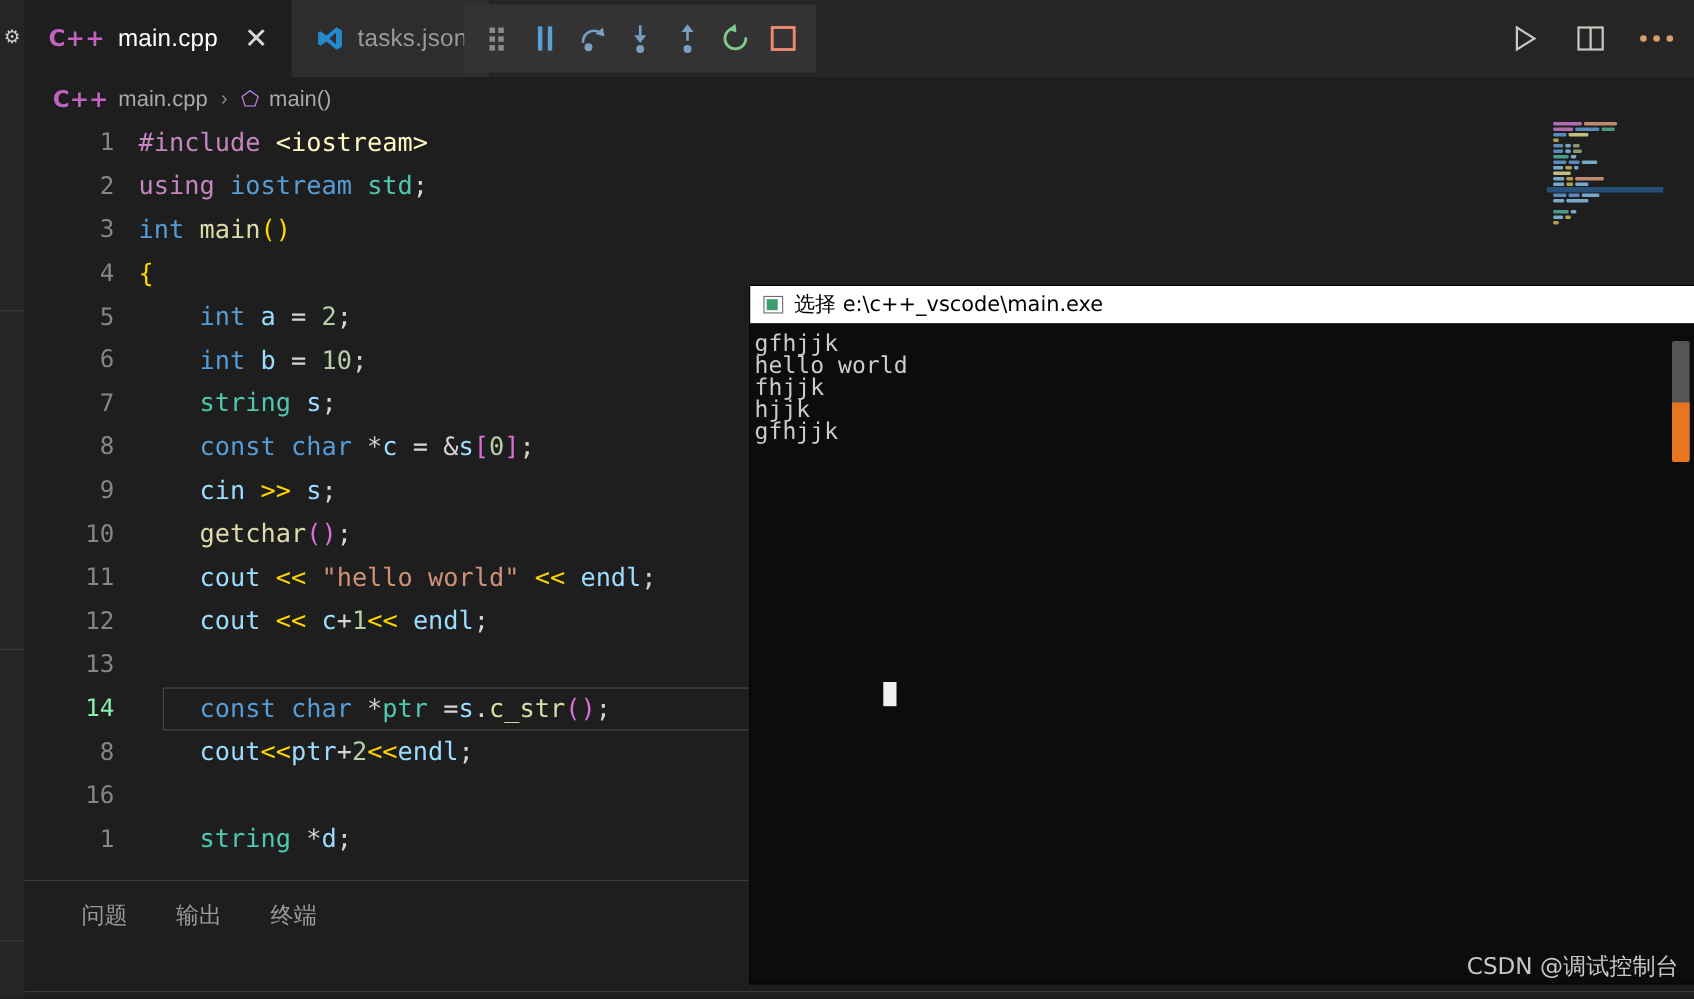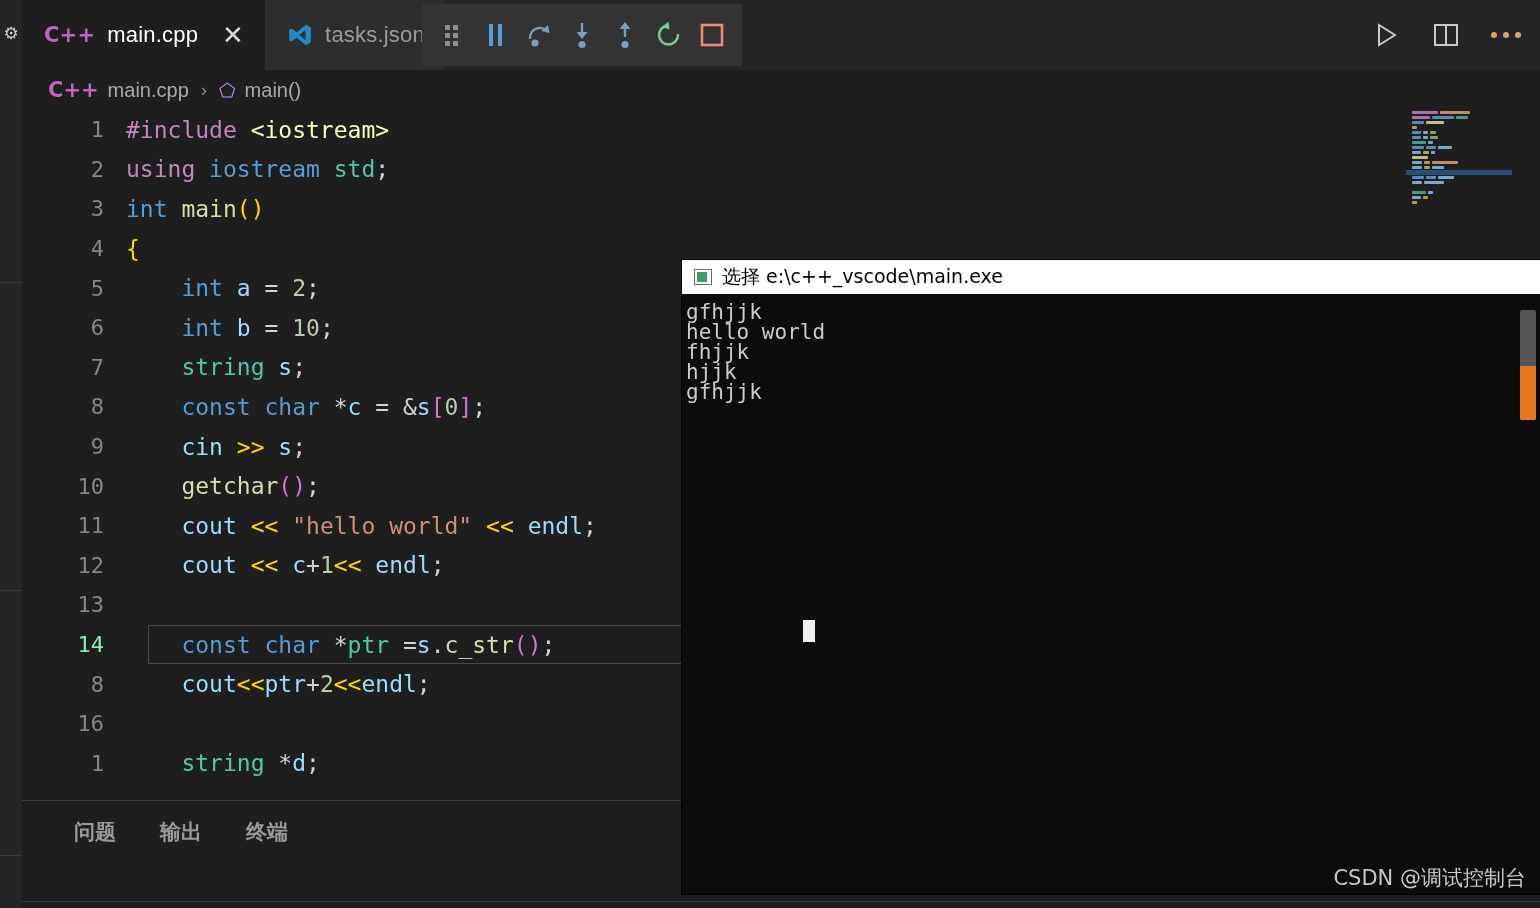--- a/index.html
+++ b/index.html
@@ -140,21 +140,20 @@
     background: #1e1e1e; border-top: 1px solid #3c3c3c;
   }
   .panel-tabs {
     position: absolute; left: 0; top: 0; height: 62px; display: flex;
     align-items: center; gap: 0px; padding-left: 30px;
   }
   .ptab {
     font-size: 21px; color: #9a9a9a; padding: 0 22px; height: 62px;
     display: flex; align-items: center; position: relative;
     font-family: "DejaVu Sans", sans-serif;
-    font-weight: bold;
   }
   .ptab.active { color: #ffffff; }
   .ptab.active::after {
     content: ""; position: absolute; left: 20px; right: 20px; bottom: 12px;
     height: 2px; background: #e7e7e7;
   }
   .console-line {
     position: absolute; left: 0; right: 0; top: 62px; height: 46px;
     display: flex; align-items: center; padding-left: 68px;
     font-family: "DejaVu Sans Mono", monospace; font-size: 22px;

